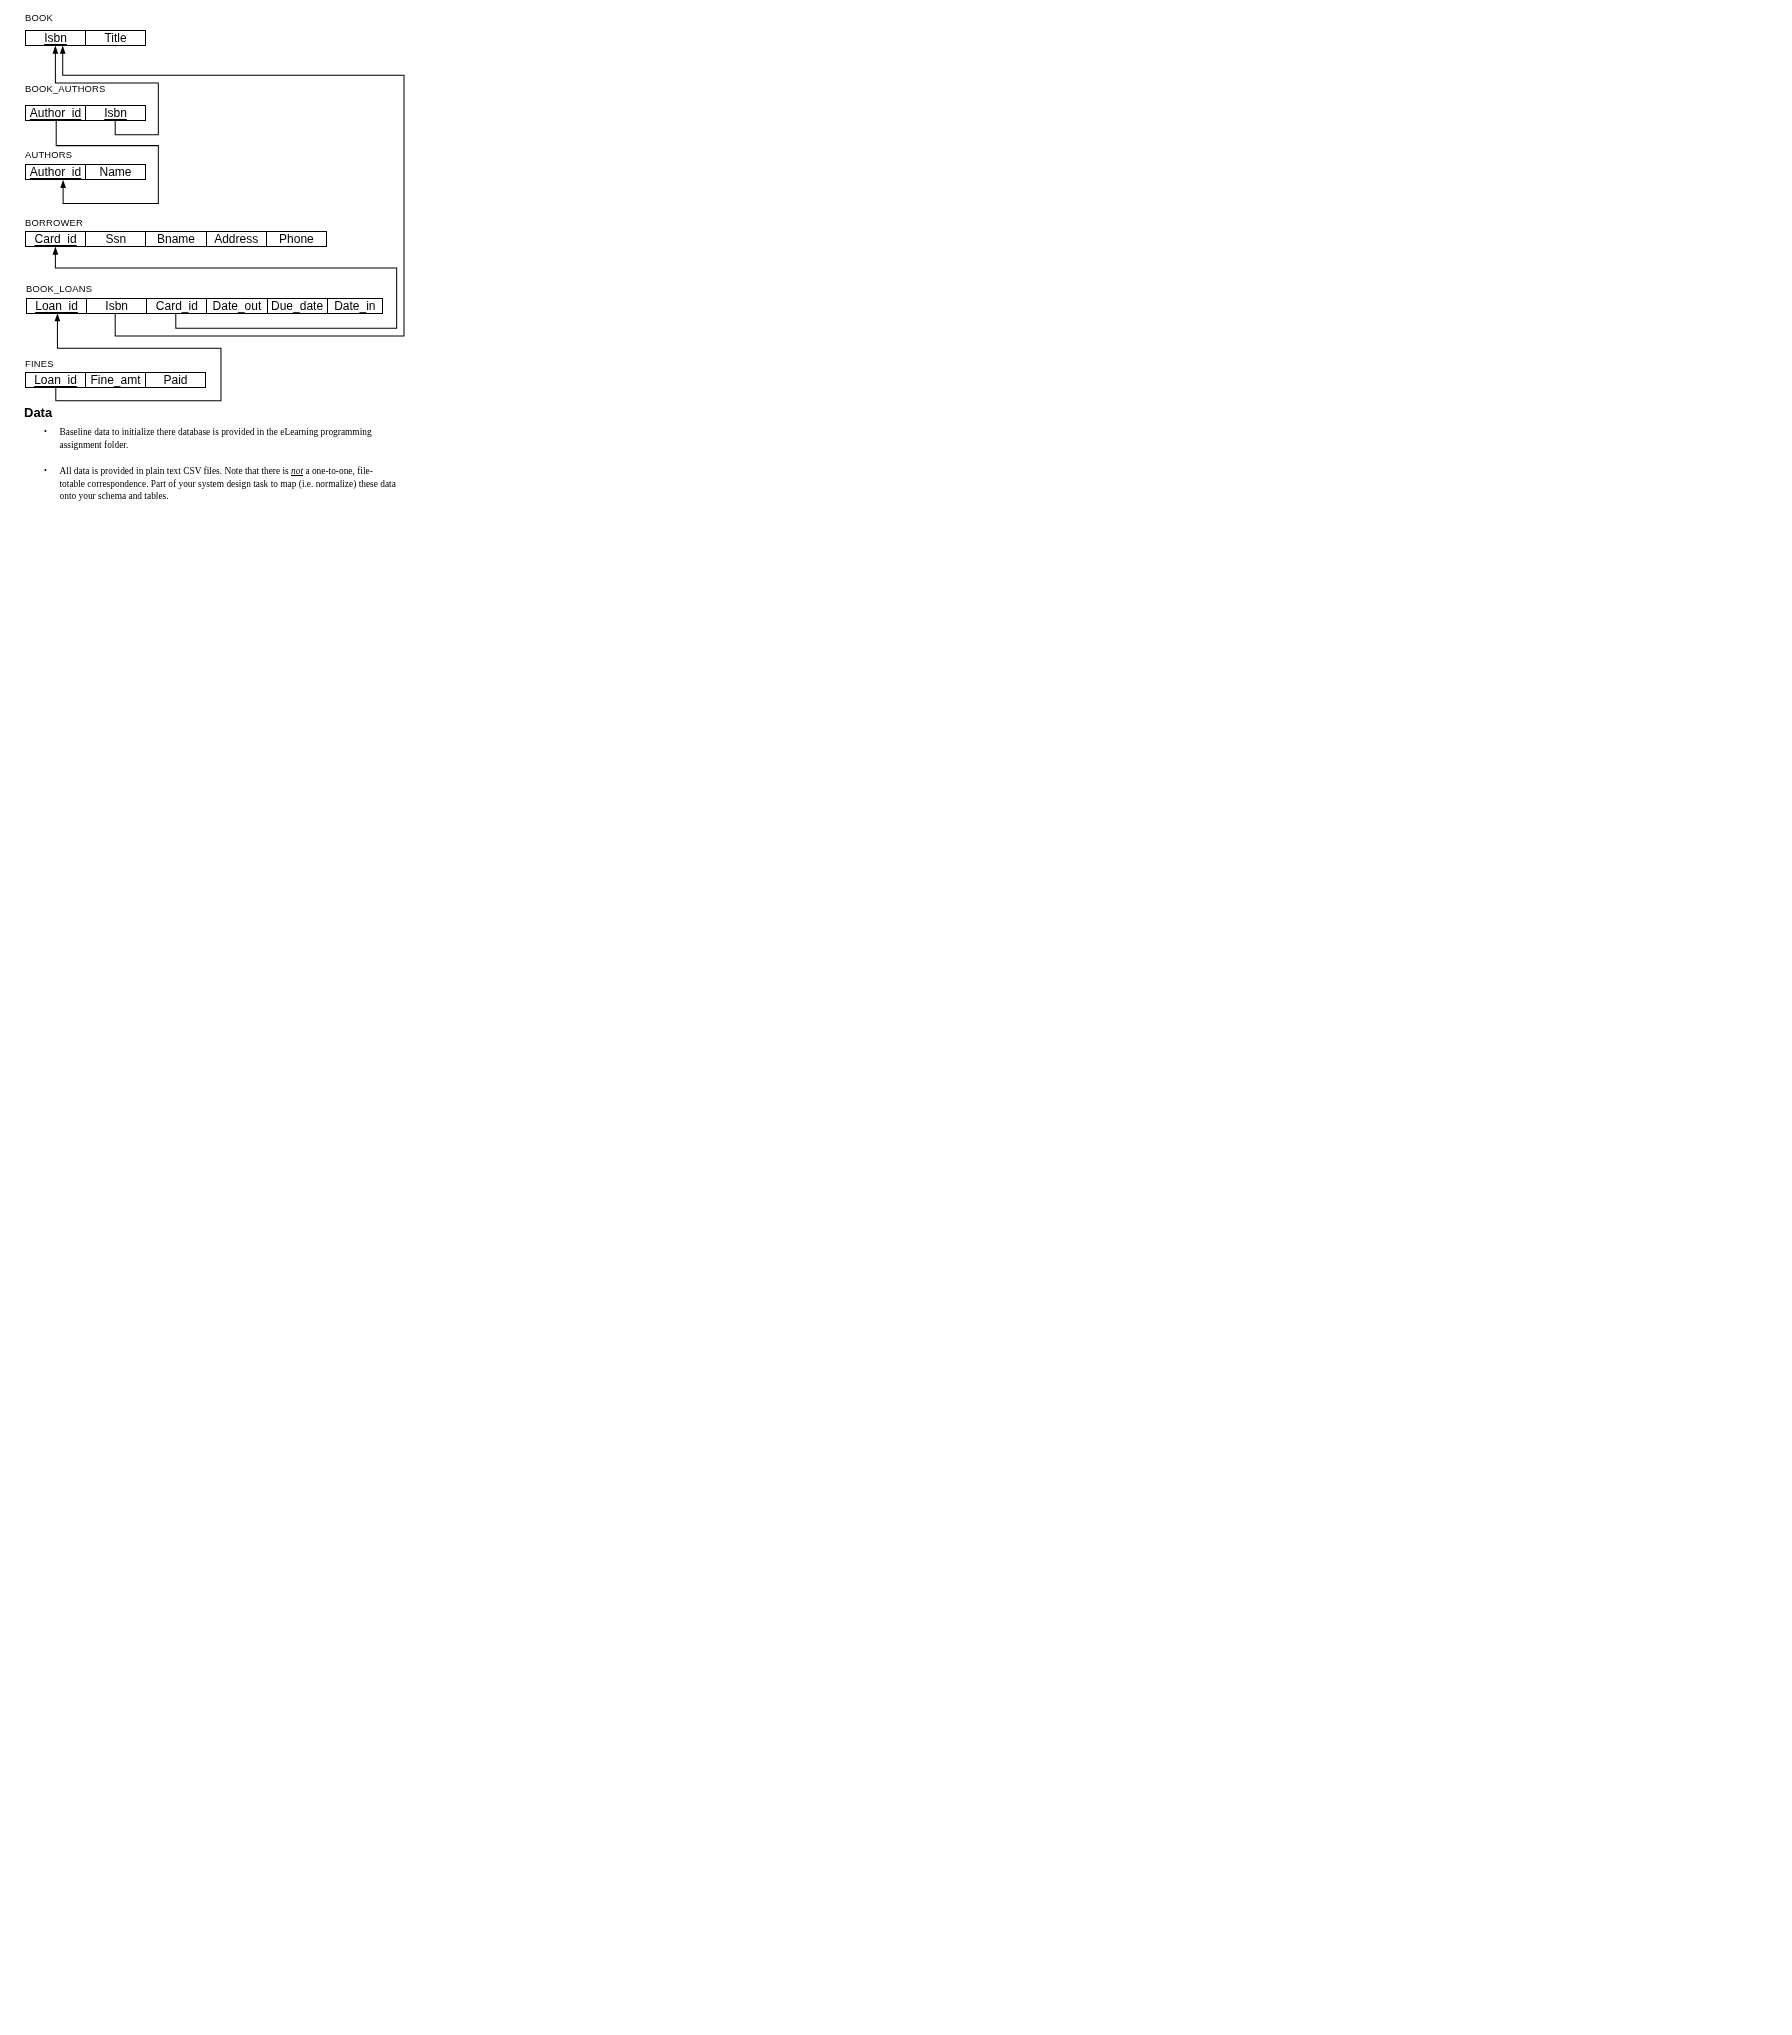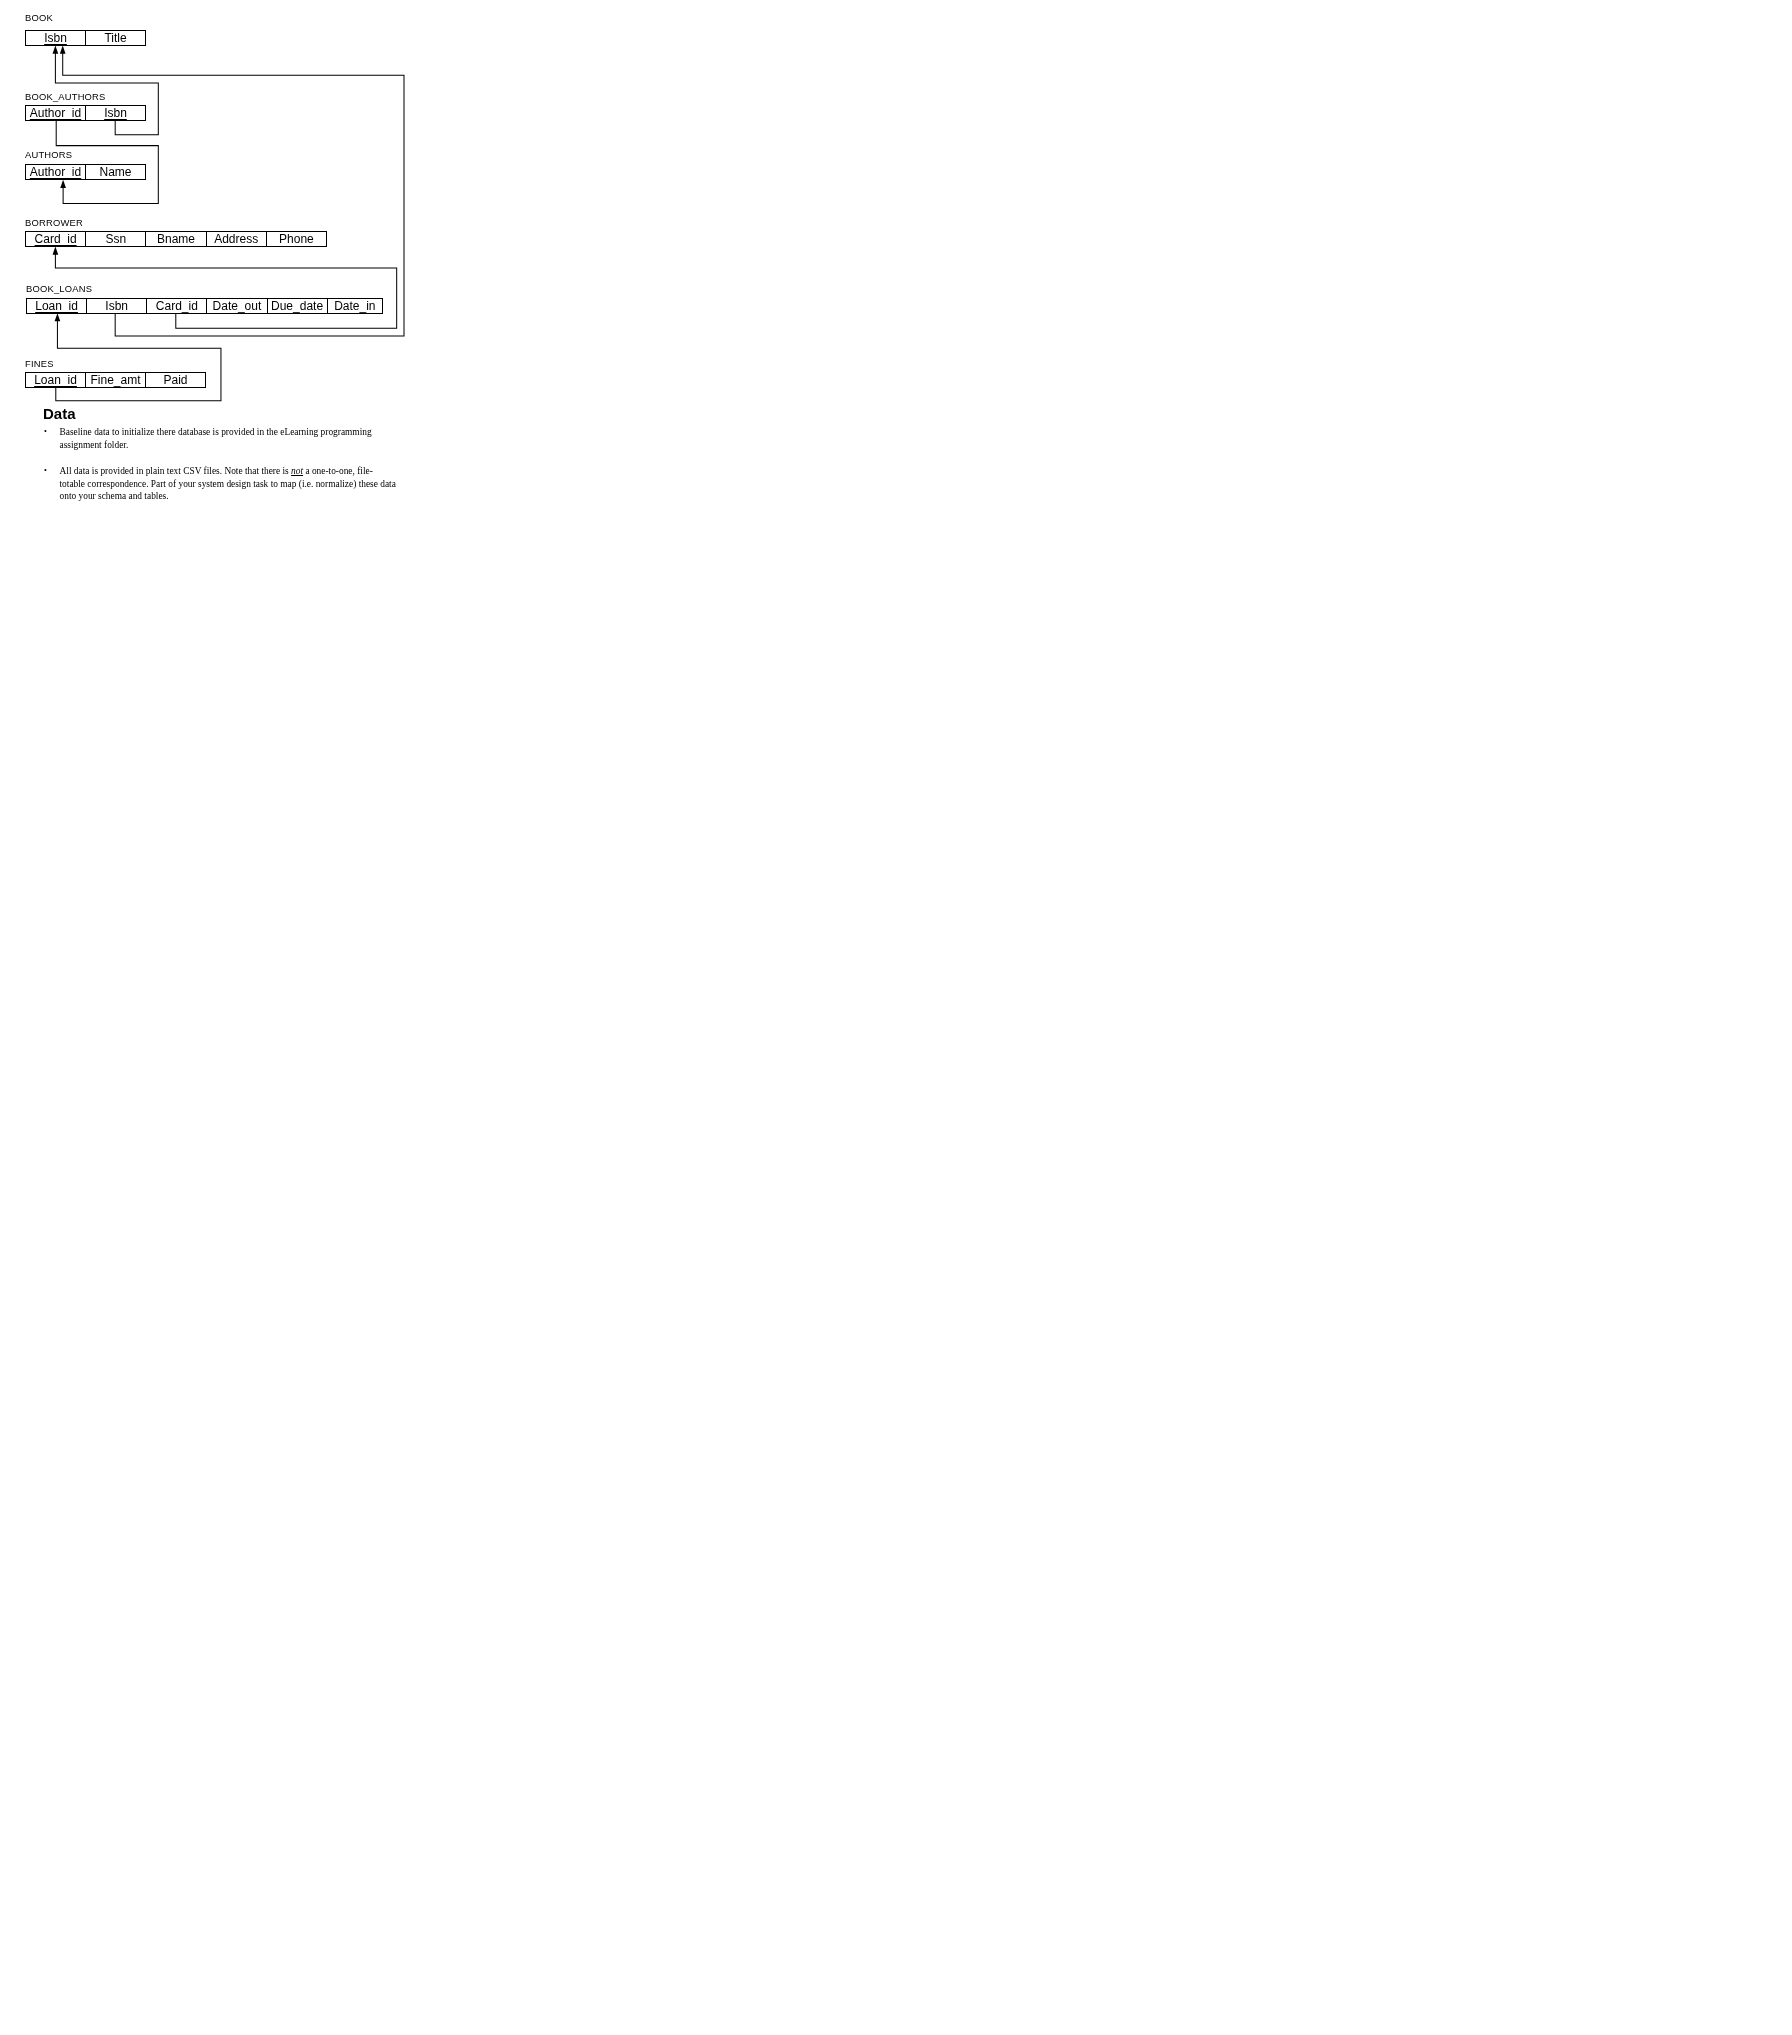--- a/index.html
+++ b/index.html
@@ -18,21 +18,21 @@
     position:absolute;display:flex;height:15.5px;box-sizing:border-box;
     border:1.2px solid #000;background:#fff;
   }
   .cell{
     flex:1;display:flex;align-items:center;justify-content:center;
     box-sizing:border-box;font-size:12px;white-space:nowrap;
   }
   .cell + .cell{border-left:1.2px solid #000;}
   .pk{text-decoration:underline;text-decoration-thickness:0.8px;text-underline-offset:2px;}
   .data-heading{
-    position:absolute;left:43px;top:405px;font-size:15px;font-weight:bold;
+    position:absolute;left:24px;top:405px;font-size:13px;font-weight:bold;
     font-family:"Liberation Sans",sans-serif;
   }
   .bullet{
     position:absolute;left:44px;display:flex;
     font-family:"Liberation Serif",serif;font-size:9.4px;line-height:12.6px;
   }
   .dot{width:15.5px;flex:0 0 15.5px;font-size:8.1px;}
   .btext{width:383px;}
   .bline{display:block;white-space:nowrap;}
   .em-not{font-style:italic;text-decoration:underline;text-underline-offset:1.2px;}
@@ -63,21 +63,21 @@
   <div class="tlabel" style="left:25px;top:13px">BOOK</div>
   <div class="tbl" style="left:25px;top:30px;width:121px">
     <div class="cell">
         <span class="pk">Isbn</span>
       </div>
     <div class="cell">
         <span>Title</span>
       </div>
   </div>
 
-  <div class="tlabel" style="left:25px;top:92px">BOOK_AUTHORS</div>
+  <div class="tlabel" style="left:25px;top:84px">BOOK_AUTHORS</div>
   <div class="tbl" style="left:25px;top:105px;width:121px">
     <div class="cell">
         <span class="pk">Author_id</span>
       </div>
     <div class="cell">
         <span class="pk">Isbn</span>
       </div>
   </div>
 
   <div class="tlabel" style="left:25px;top:150px">AUTHORS</div>

